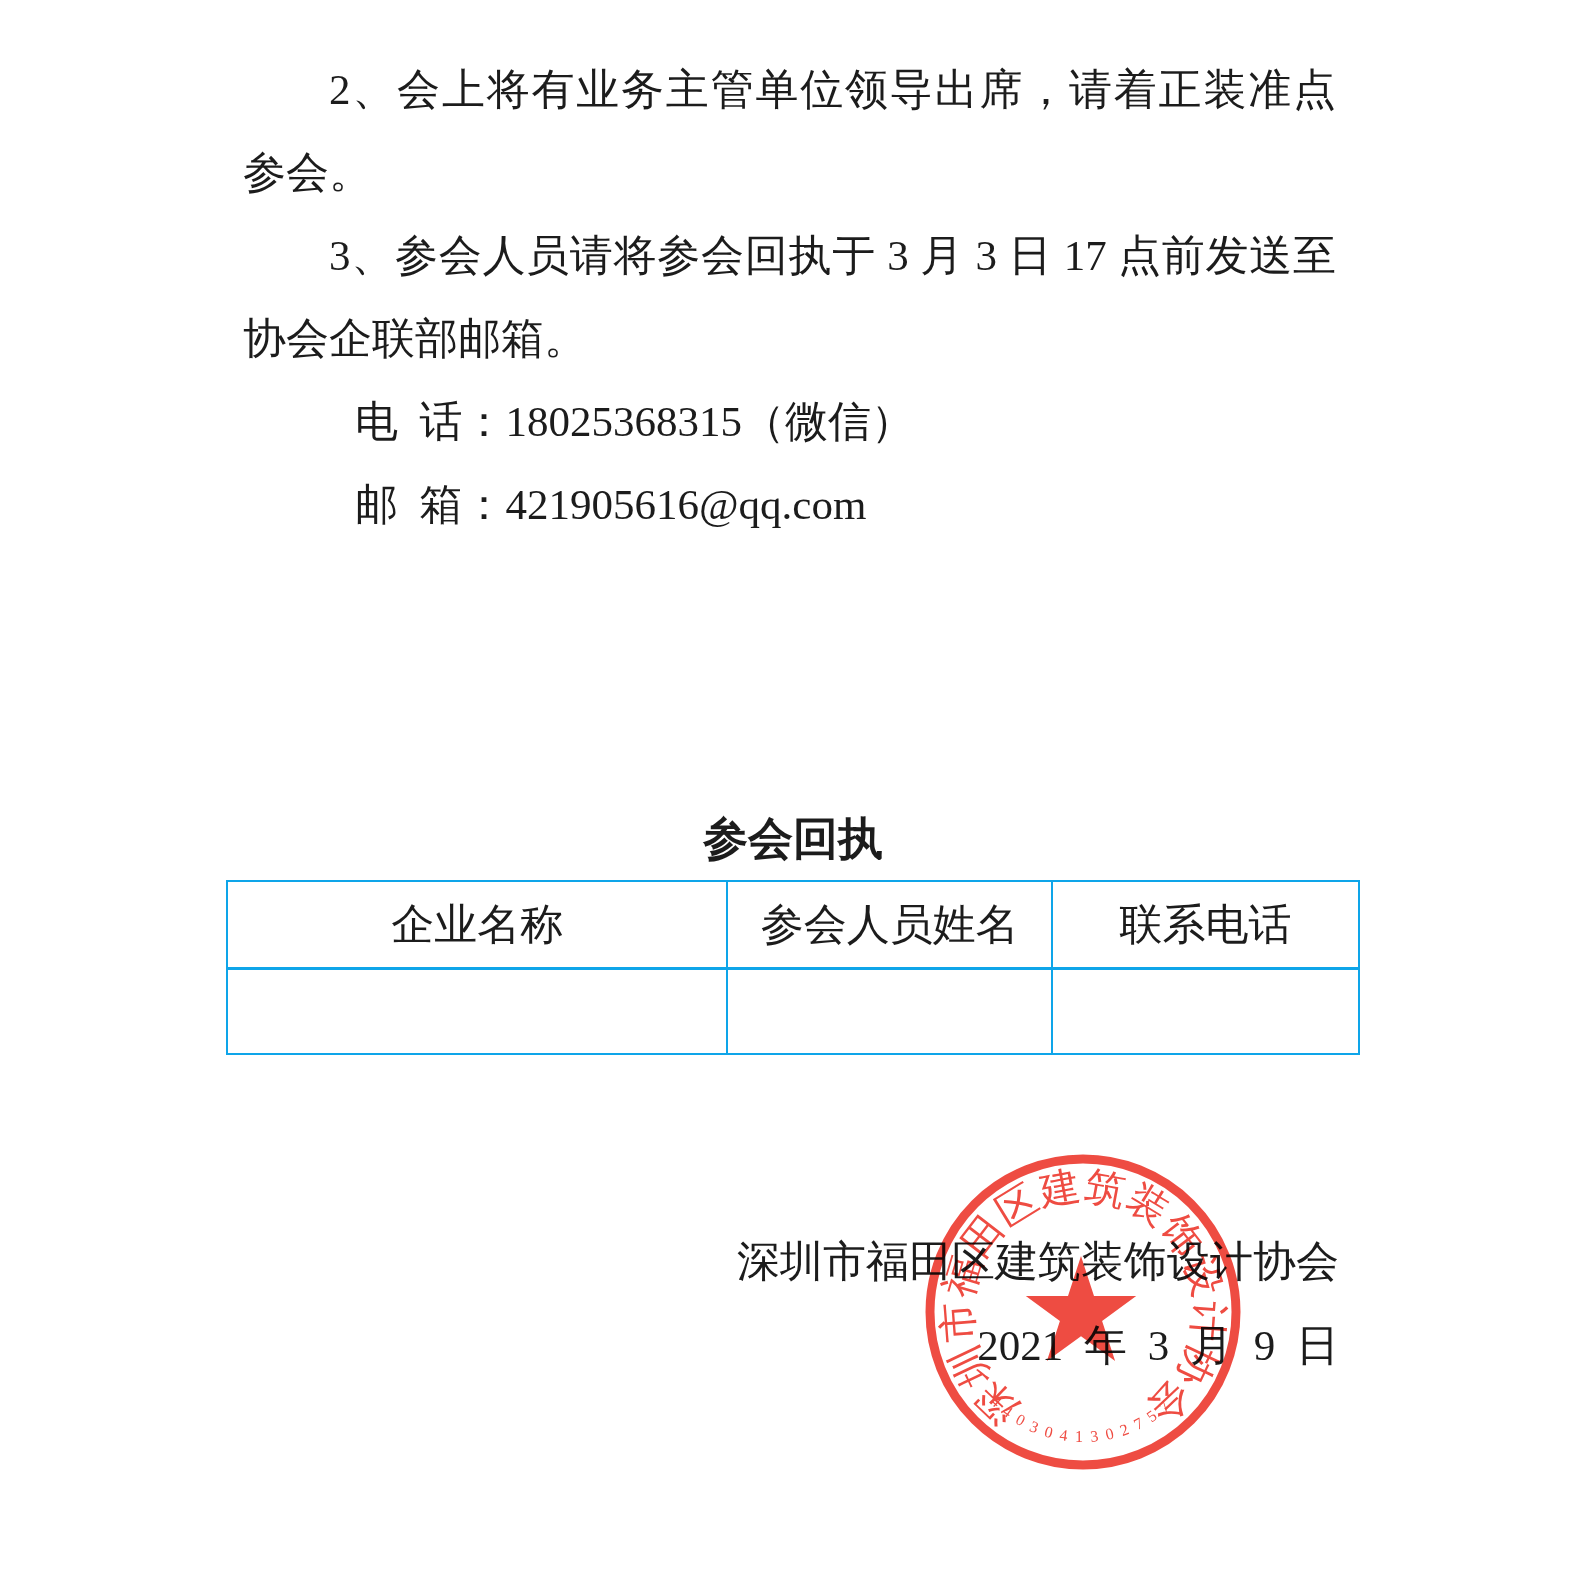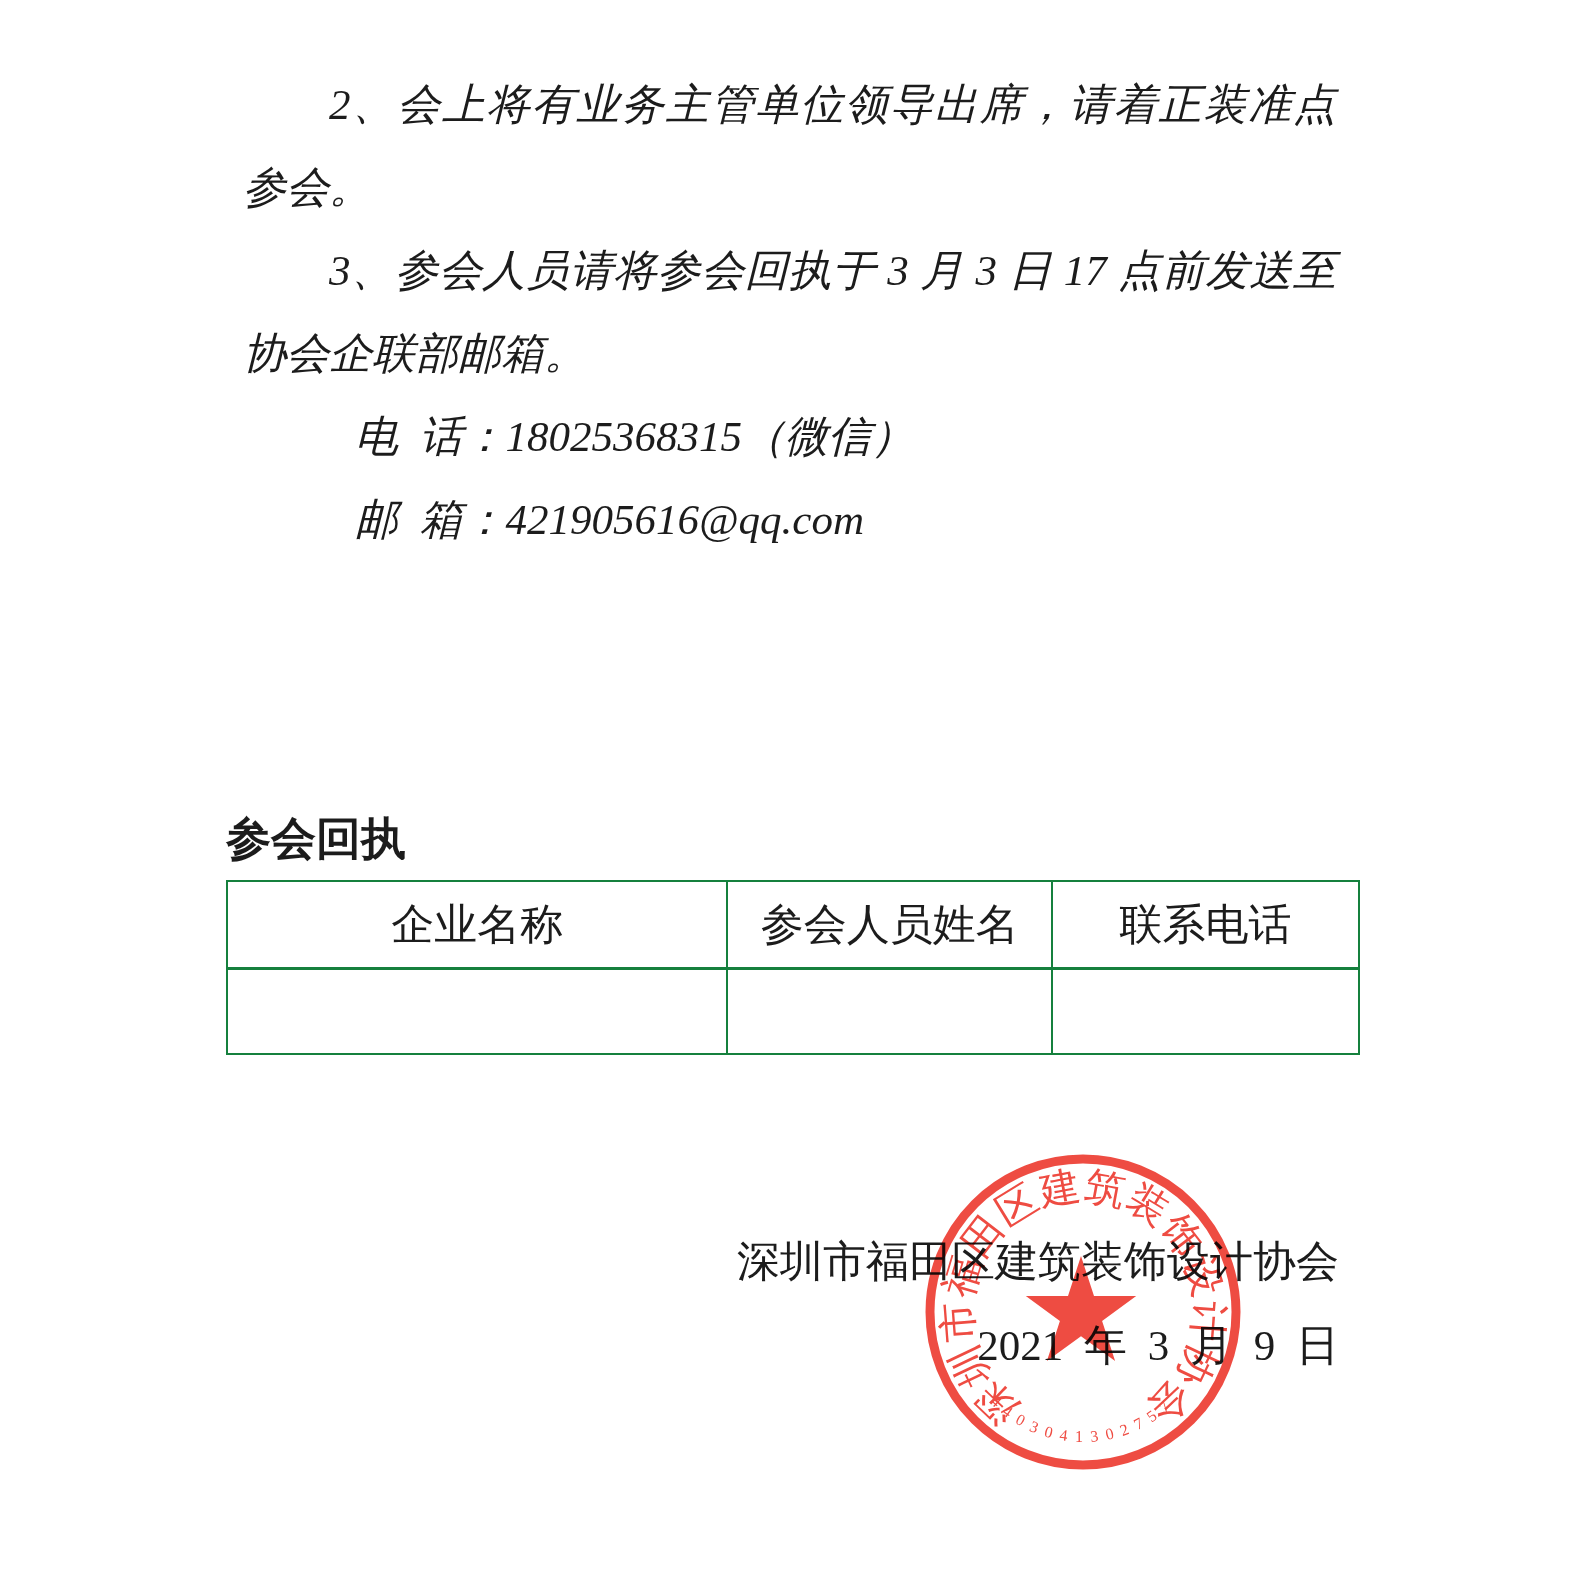--- a/index.html
+++ b/index.html
@@ -17,57 +17,57 @@
   }
   .page {
     position: absolute;
     inset: 0;
     background: #ffffff;
   }
   
   .body-text {
     position: absolute;
     left: 243px;
-    top: 63px;
+    top: 48px;
     width: 1093px;
     font-size: 43px;
     line-height: 83px;
-    font-style: italic;
   }
   .para {
     margin: 0;
     text-indent: 86px;
     text-align: justify;
     text-justify: inter-character;
   }
   .contact-line {
     padding-left: 112px;
   }
   
   .reply-title {
     position: absolute;
     left: 226px;
     top: 798px;
     width: 1134px;
+    text-align: center;
     font-size: 45px;
     line-height: 83px;
     font-weight: bold;
   }
   
   .reply-table {
     position: absolute;
     left: 226px;
     top: 880px;
     width: 1134px;
     border-collapse: collapse;
     table-layout: fixed;
     font-size: 43px;
   }
   .reply-table th, .reply-table td {
-    border: 2px solid #15803d;
+    border: 2px solid #0ea5e9;
     text-align: center;
     vertical-align: middle;
     font-weight: normal;
     padding: 0;
   }
   .reply-table thead th {
     height: 85px;
     border-bottom-width: 3px;
   }
   .reply-table tbody td {

